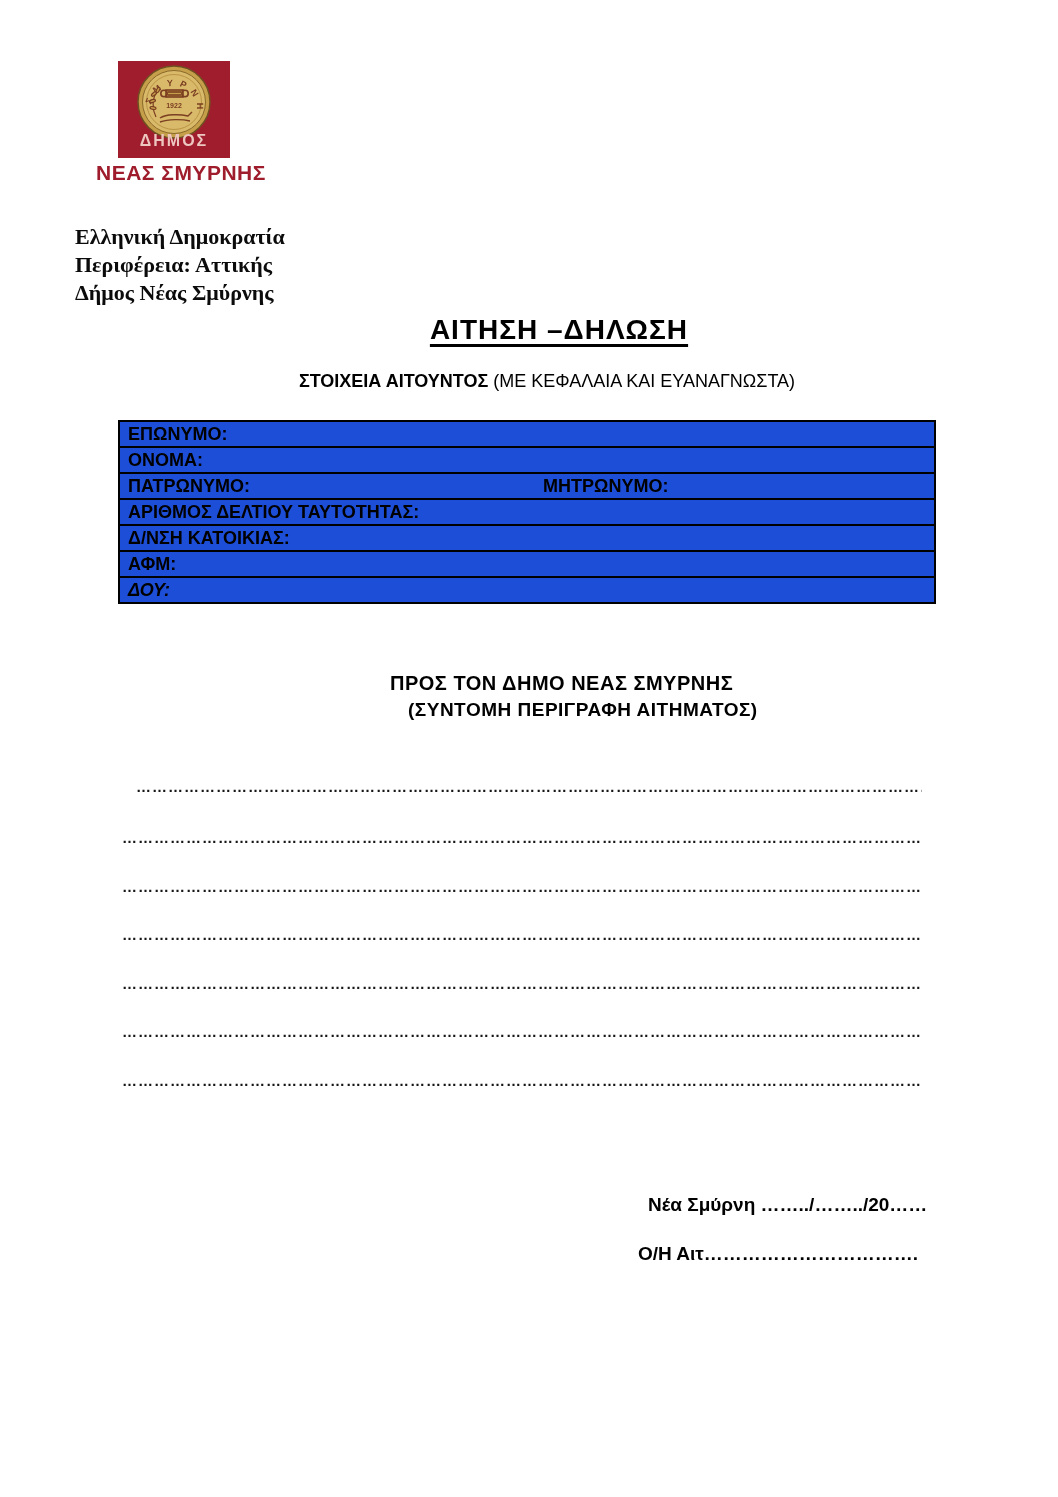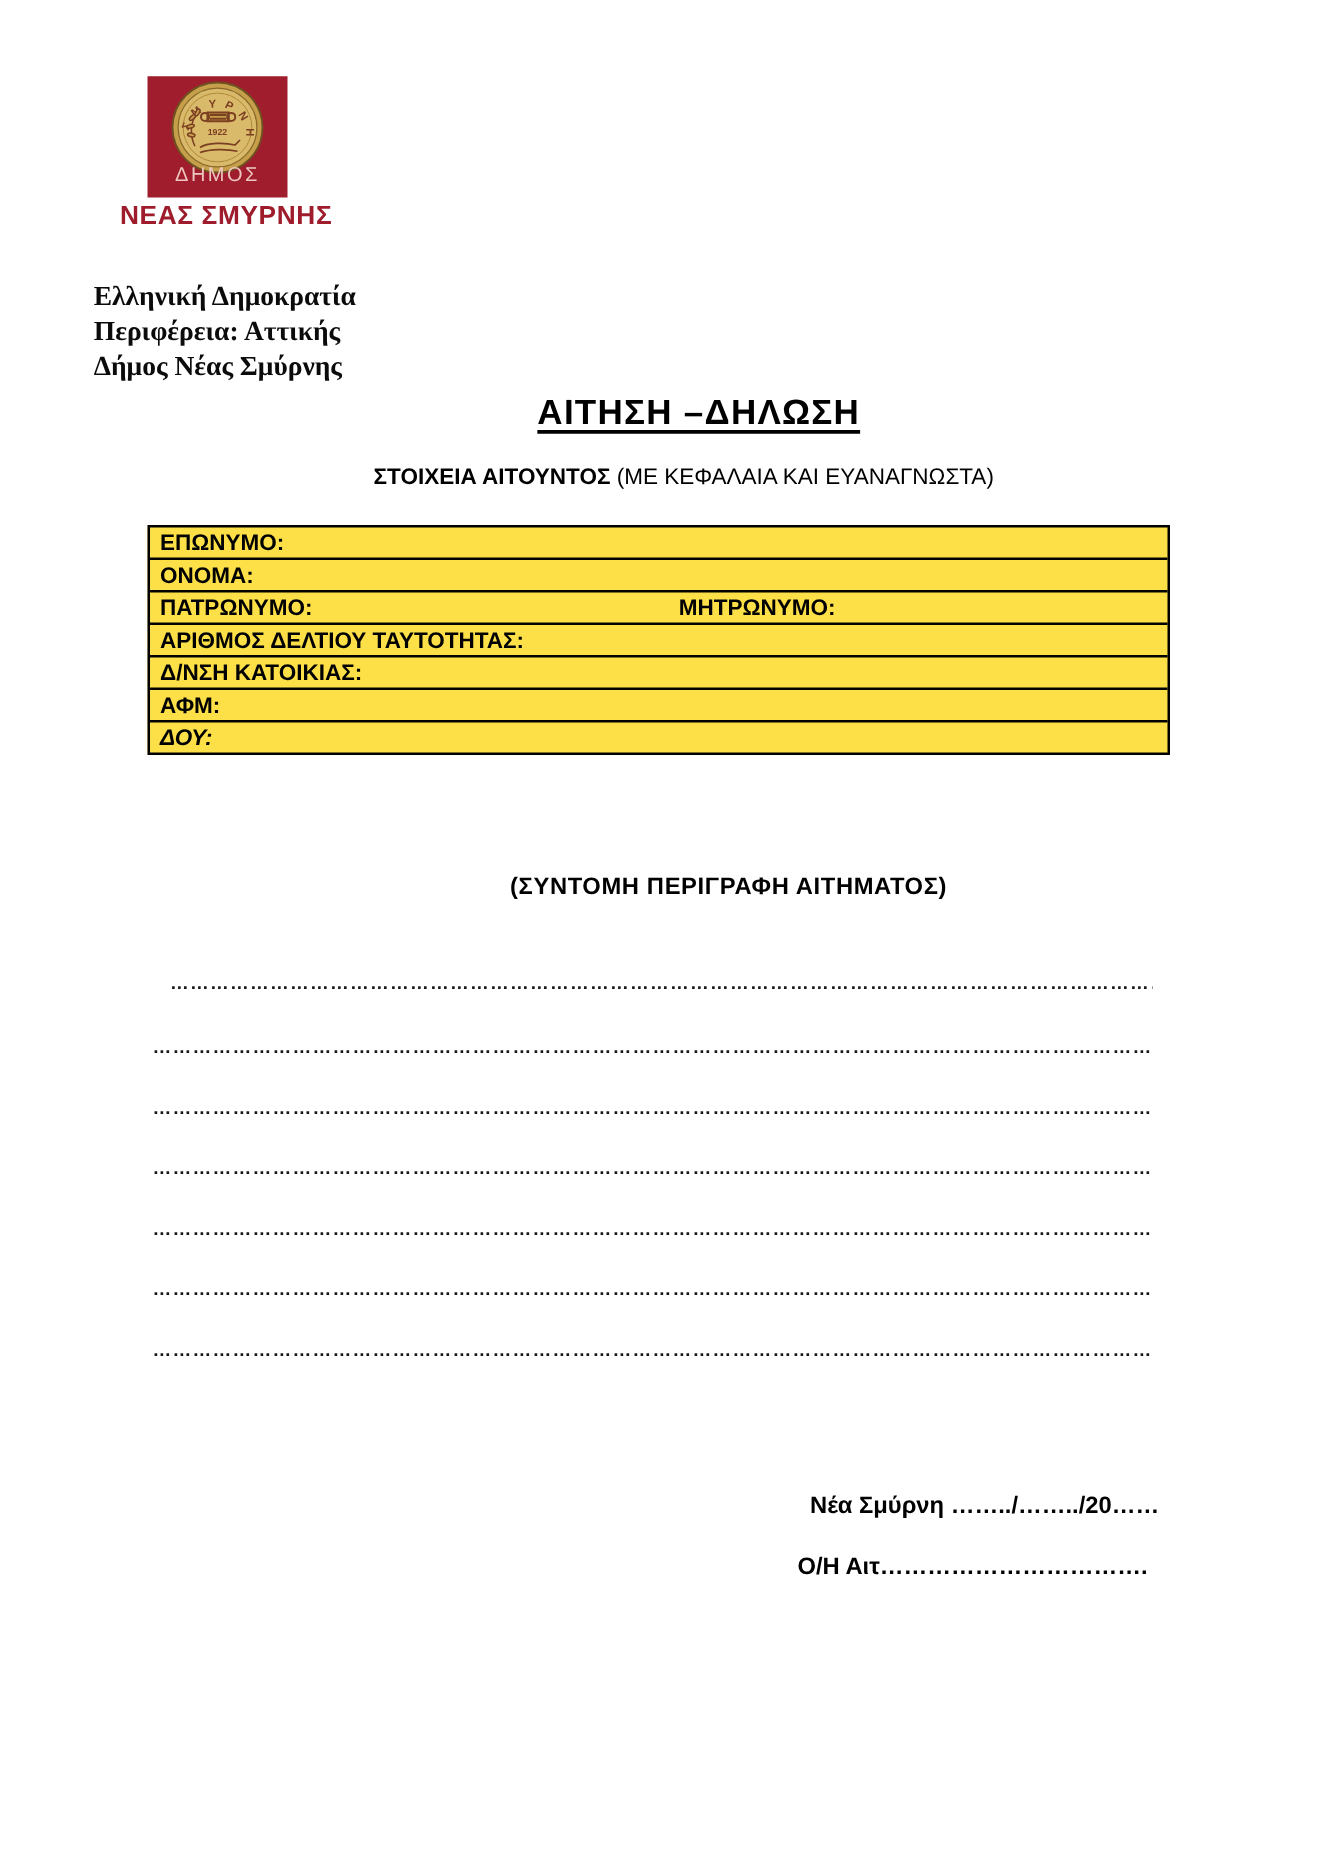--- a/index.html
+++ b/index.html
@@ -19,21 +19,21 @@
     left: 118px; top: 61px;
     width: 112px; height: 97px;
     background: #A01D2E;
   }
   .logo-square svg { position: absolute; left: 0; top: 0; }
   .logo-square-label {
     position: absolute;
     left: 0; right: 0; top: 71px;
     text-align: center;
     font-size: 16px;
-    font-weight: normal;
+    font-weight: bold;
     letter-spacing: 2px;
     color: #EDC6BF;
   }
   .logo-caption {
     position: absolute;
     left: 96px; top: 161px;
     width: 156px;
     text-align: center;
     font-size: 21px;
     font-weight: bold;
@@ -81,21 +81,21 @@
   }
   .doc-subtitle .b { font-weight: bold; }
 
   
   .applicant-table {
     position: absolute;
     left: 118px; top: 420px;
     width: 818px;
     border: 2px solid #000;
     box-sizing: border-box;
-    background: #fde047;
+    background: #1d4ed8;
   }
   .applicant-row {
     position: relative;
     height: 24px;
     line-height: 24px;
     border-bottom: 2px solid #000;
     font-size: 18px;
     font-weight: bold;
     padding-left: 8px;
     white-space: nowrap;
@@ -216,20 +216,21 @@
       <span>Δ/ΝΣΗ ΚΑΤΟΙΚΙΑΣ:</span>
     </div>
     <div class="applicant-row">
       <span>ΑΦΜ:</span>
     </div>
     <div class="applicant-row">
       <span>ΔΟΥ:</span>
     </div>
   </div>
 
+  <div class="request-heading">ΠΡΟΣ ΤΟΝ ΔΗΜΟ ΝΕΑΣ ΣΜΥΡΝΗΣ</div>
   <div class="request-subheading">(ΣΥΝΤΟΜΗ ΠΕΡΙΓΡΑΦΗ ΑΙΤΗΜΑΤΟΣ)</div>
 
   <div class="dotted-line" style="left:136px; top:778px; width:786px;">………………………………………………………………………………………………………………………………………………</div>
   <div class="dotted-line" style="left:122px; top:829px; width:800px;">………………………………………………………………………………………………………………………………………………</div>
   <div class="dotted-line" style="left:122px; top:878px; width:800px;">………………………………………………………………………………………………………………………………………………</div>
   <div class="dotted-line" style="left:122px; top:926px; width:800px;">………………………………………………………………………………………………………………………………………………</div>
   <div class="dotted-line" style="left:122px; top:975px; width:800px;">………………………………………………………………………………………………………………………………………………</div>
   <div class="dotted-line" style="left:122px; top:1023px; width:800px;">………………………………………………………………………………………………………………………………………………</div>
   <div class="dotted-line" style="left:122px; top:1072px; width:800px;">………………………………………………………………………………………………………………………………………………</div>
 

